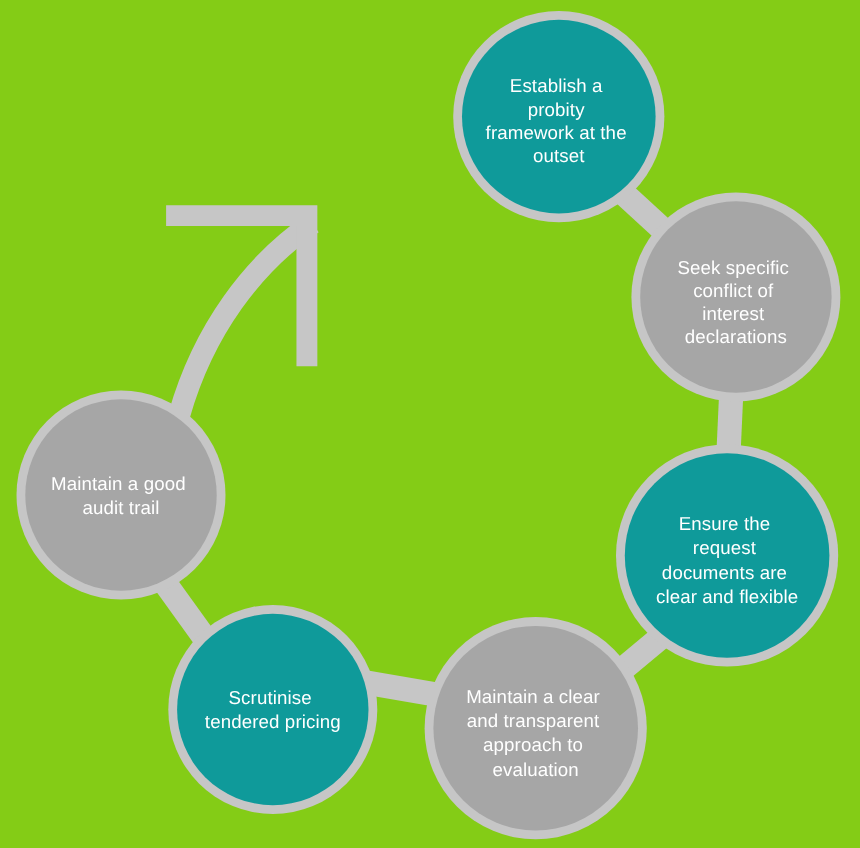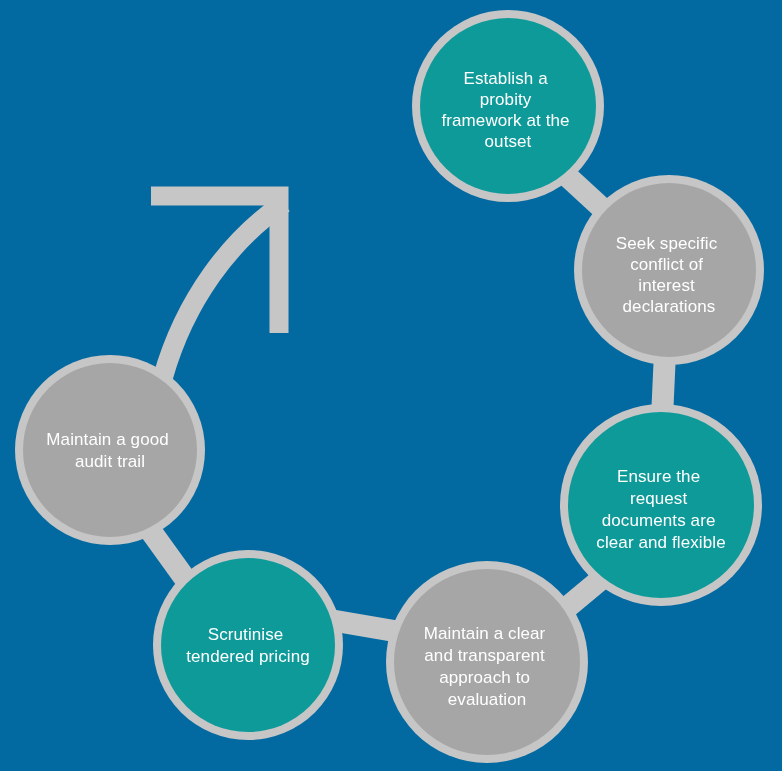--- a/index.html
+++ b/index.html
@@ -11,21 +11,21 @@
   body {
     width: 782px;
     height: 771px;
     font-family: "Liberation Sans", sans-serif;
     overflow: hidden;
   }
   #diagram-root {
     position: relative;
     width: 782px;
     height: 771px;
-    background: #0369a1;
+    background: #84cc16;
   }
   #cycle-svg {
     display: block;
     width: 782px;
     height: 771px;
   }
   .node-text {
     font-family: "Liberation Sans", sans-serif;
     fill: #ffffff;
     text-anchor: middle;

